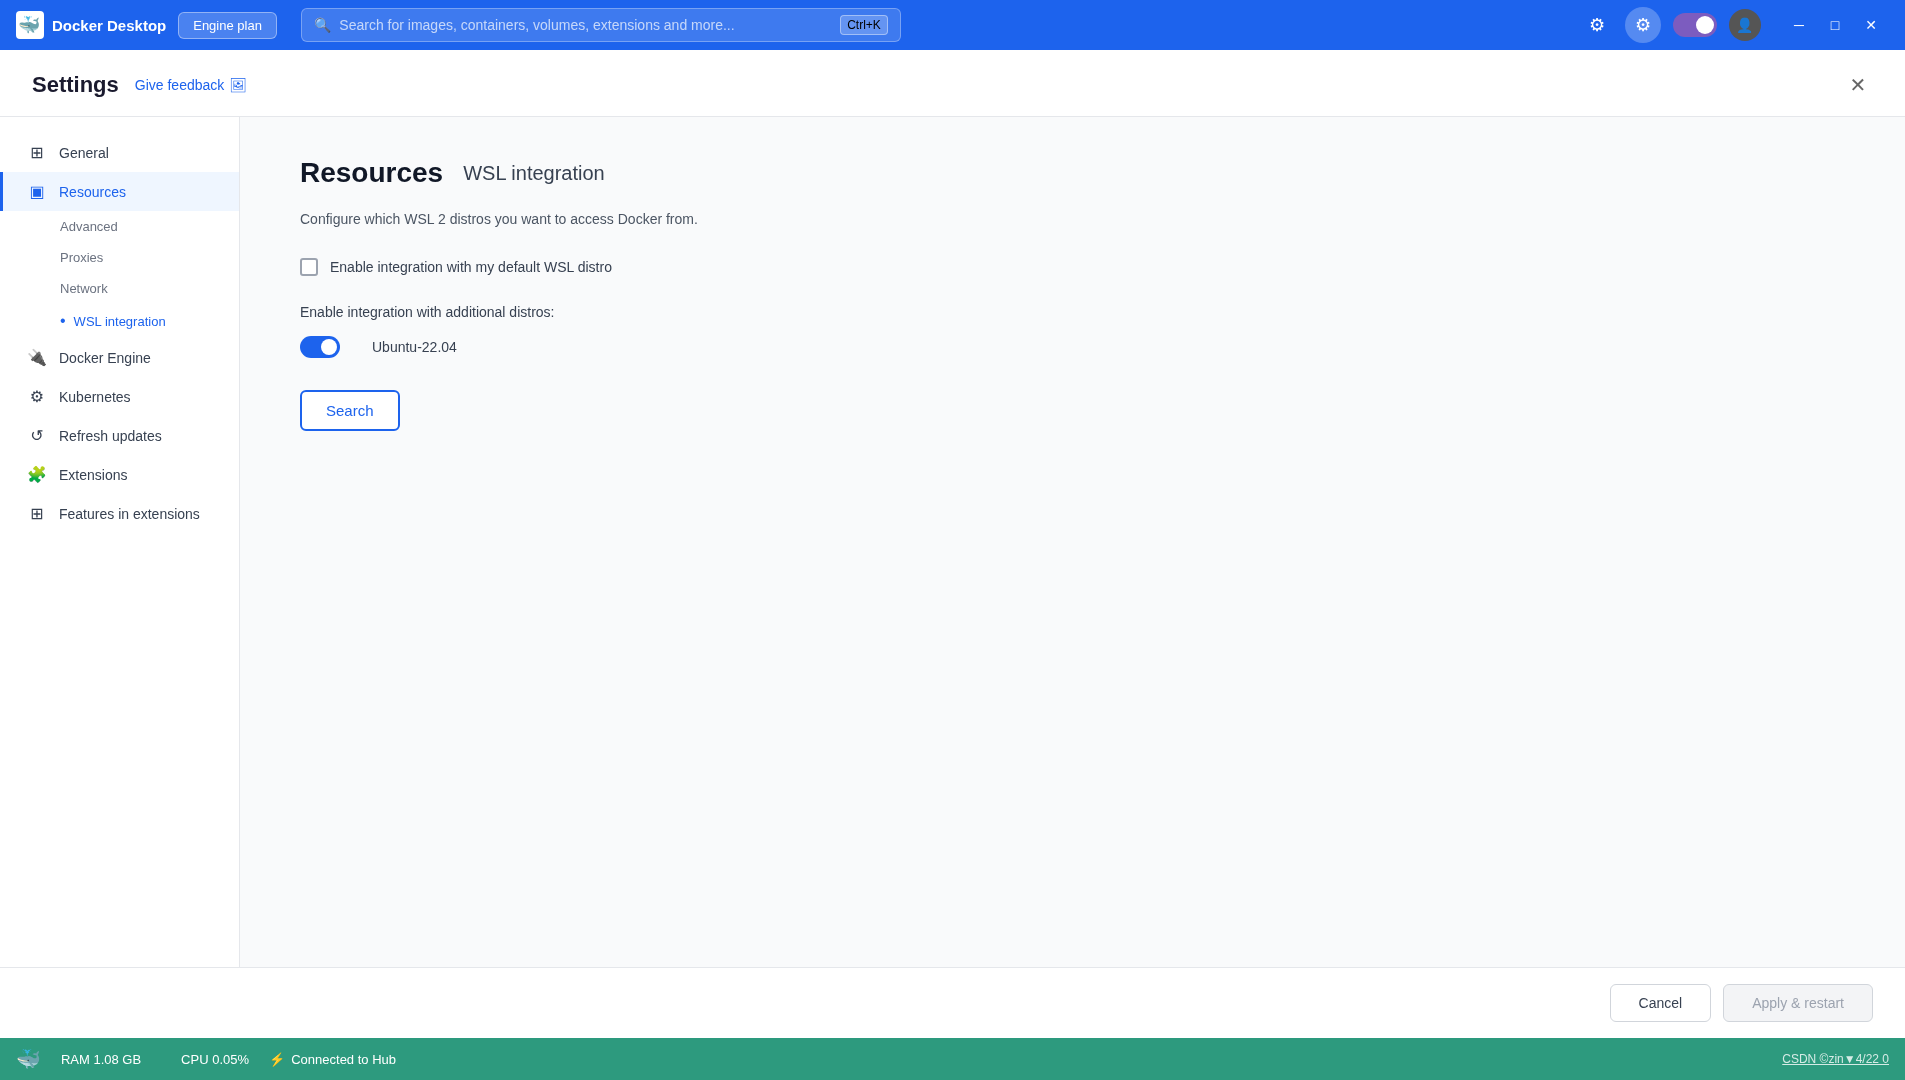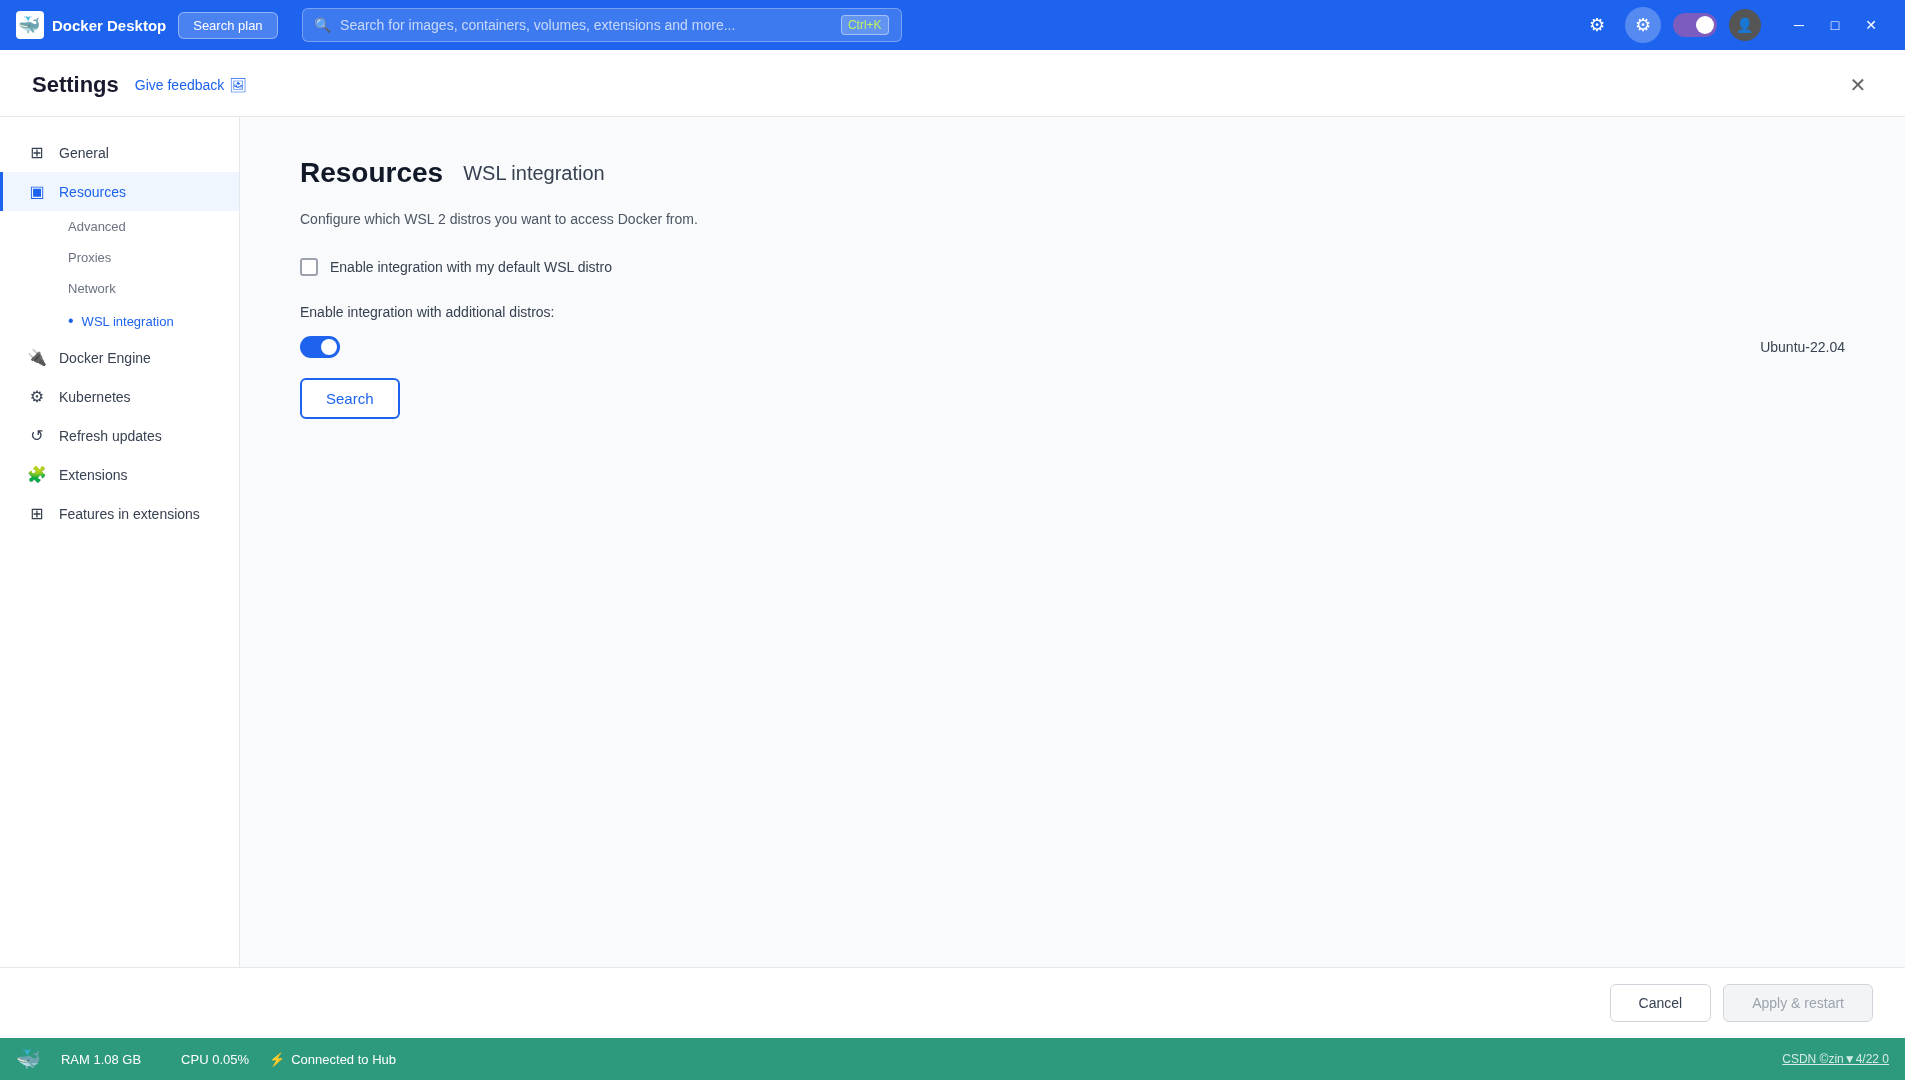--- a/index.html
+++ b/index.html
@@ -53,21 +53,21 @@
       color: rgba(255,255,255,0.8);
       font-size: 14px;
     }
     .search-kbd {
       margin-left: auto;
       background: rgba(255,255,255,0.2);
       border: 1px solid rgba(255,255,255,0.4);
       border-radius: 4px;
       padding: 2px 6px;
       font-size: 12px;
-      color: #bef264;
+      color: #000000;
     }
     .titlebar-right {
       margin-left: auto;
       display: flex;
       align-items: center;
       gap: 12px;
     }
     .icon-btn {
       width: 32px; height: 32px;
       display: flex; align-items: center; justify-content: center;
@@ -190,21 +190,21 @@
       color: #1d63ed;
     }
     .sidebar-item .si-icon {
       font-size: 16px;
       width: 20px;
       display: flex; align-items: center; justify-content: center;
       color: #374151;
     }
     .sidebar-item.active .si-icon { color: #1d63ed; }
     .sidebar-subitems {
-      padding-left: 12px;
+      padding-left: 4px;
     }
     .sidebar-subitem {
       padding: 8px 24px 8px 56px;
       font-size: 13px;
       color: #6b7280;
       cursor: pointer;
       display: flex;
       align-items: center;
       gap: 8px;
     }
@@ -272,22 +272,21 @@
     
     .distros-label {
       font-size: 14px;
       color: #374151;
       margin-bottom: 16px;
     }
     .distro-row {
       display: flex;
       align-items: center;
       gap: 32px;
-      margin-bottom: 0;
-      justify-content: space-between;
+      margin-bottom: 12px;
     }
     .toggle {
       width: 40px; height: 22px;
       border-radius: 11px;
       position: relative;
       cursor: pointer;
       transition: background 0.2s;
     }
     .toggle.on { background: #1d63ed; }
     .toggle::after {
@@ -377,21 +376,21 @@
 </head>
 <body>
 
 <div class="titlebar">
   <div class="titlebar-brand">
     <div class="titlebar-brand-icon">
       <span class="whale-icon">🐳</span>
     </div>
     <span>Docker Desktop</span>
   </div>
-  <button class="upgrade-btn">Search plan</button>
+  <button class="upgrade-btn">Engine plan</button>
   <div class="search-bar">
     <span>🔍</span>
     <span style="color:rgba(255,255,255,0.7); font-size:14px;">Search for images, containers, volumes, extensions and more...</span>
     <span class="search-kbd">Ctrl+K</span>
   </div>
   <div class="titlebar-right">
     <div class="icon-btn">⚙</div>
     <div class="icon-btn settings-icon-active">⚙</div>
     <div class="toggle-switch-title"></div>
     <div class="avatar">👤</div>

